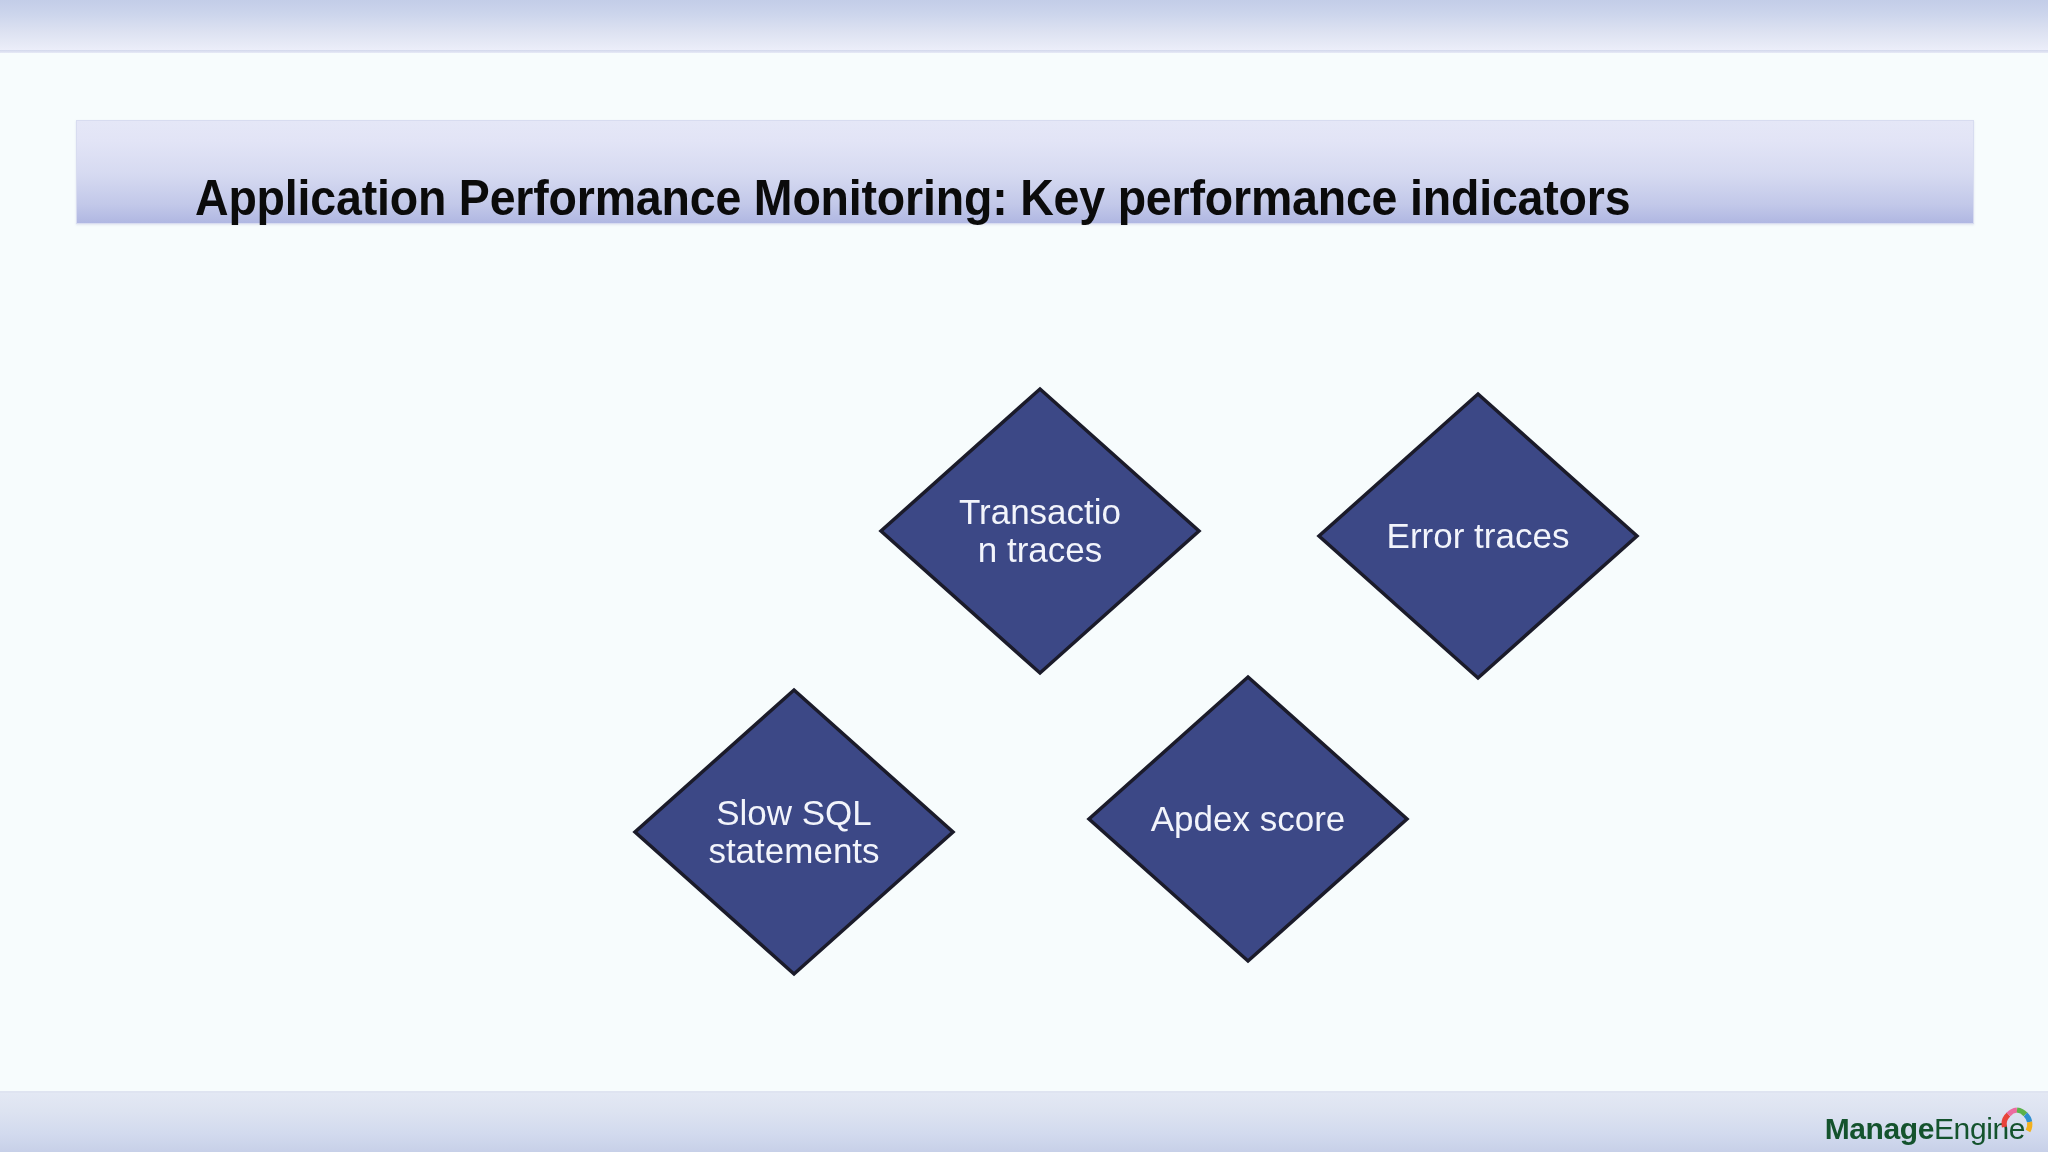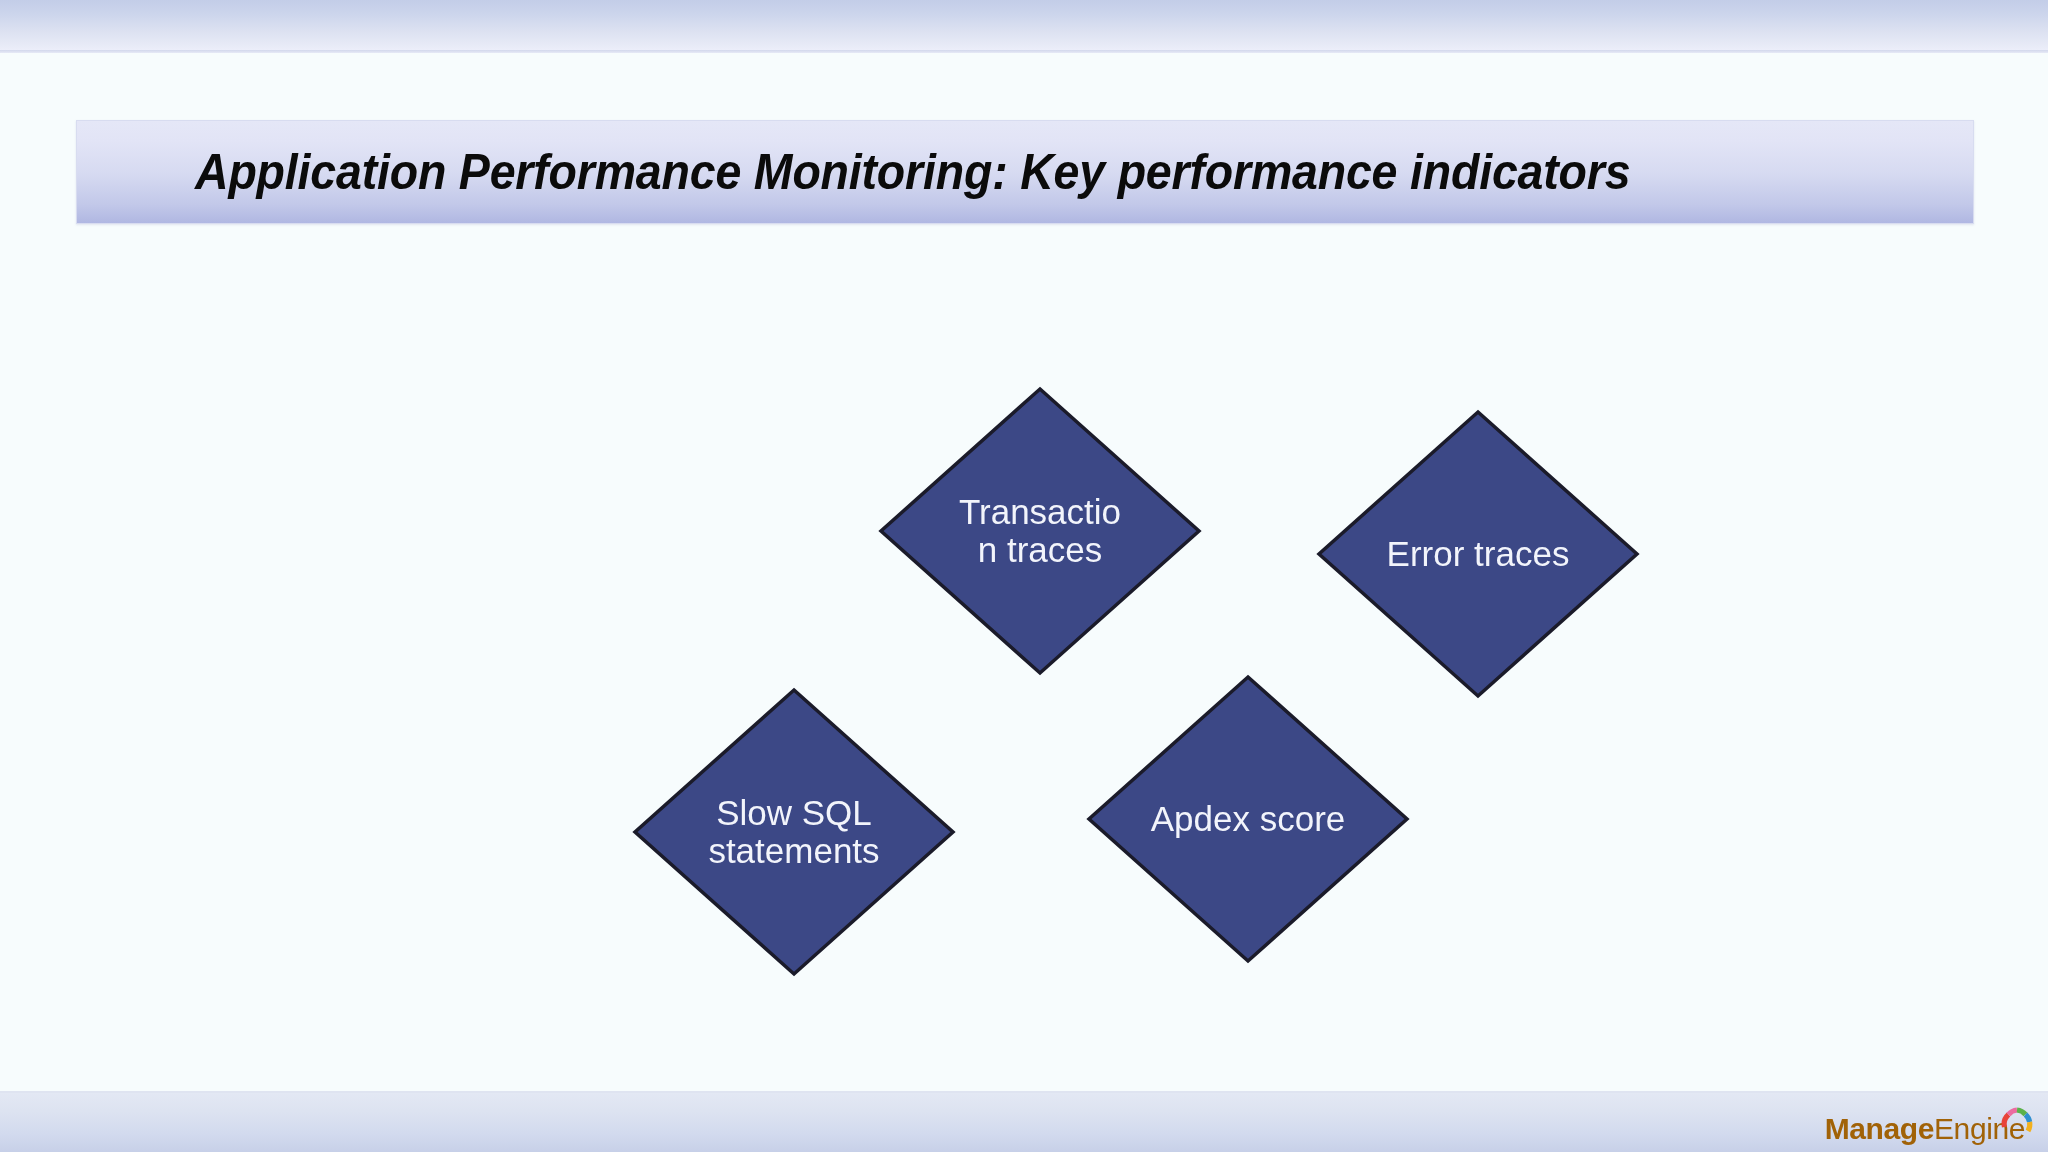--- a/index.html
+++ b/index.html
@@ -50,22 +50,21 @@
   #title-plate {
     position: absolute;
     left: 76px;
     top: 120px;
     width: 1896px;
     height: 102px;
     background: linear-gradient(to bottom, #e5e7f7 0%, #e2e4f6 20%, #d6daf1 52%, #c2c8e9 82%, #b0b7e2 100%);
     border: 1px solid #d8dcf0;
     box-shadow: 0 1px 2px rgba(120,130,180,0.18);
     display: flex;
-    align-items: center;
-    font-style: italic;
+    align-items: flex-end;
   }
   #title-text {
     margin-left: 118px;
     font-family: "Liberation Sans Narrow", "Liberation Sans", sans-serif;
     font-weight: bold;
     font-size: 50px;
     line-height: 1;
     letter-spacing: -0.2px;
     color: #0b0b0b;
     transform: scaleX(0.93);
@@ -108,21 +107,21 @@
     right: 14px;
     bottom: 8px;
     display: flex;
     align-items: flex-end;
     height: 44px;
   }
   #logo-word {
     font-family: "Liberation Sans", sans-serif;
     font-size: 30px;
     line-height: 1;
-    color: #a16207;
+    color: #14532d;
     letter-spacing: -0.4px;
   }
   #logo-word .mgr { font-weight: bold; }
   #logo-word .eng { font-weight: normal; }
   #logo-swoosh {
     margin-left: -25px;
     margin-bottom: 7px;
   }
 </style>
 </head>
@@ -141,21 +140,21 @@
   <div class="diamond" style="left:878px; top:386px; width:324px; height:290px;">
     <svg width="324" height="290" viewBox="0 0 324 290">
       <polygon points="162,3 321,145 162,287 3,145" fill="#3c4886" stroke="#1b1b2a" stroke-width="3.5"></polygon>
     </svg>
     <div class="diamond-label">
       <span>Transactio</span>
       <span>n traces</span>
     </div>
   </div>
 
-  <div class="diamond" style="left:1316px; top:409px; width:324px; height:290px;">
+  <div class="diamond" style="left:1316px; top:391px; width:324px; height:290px;">
     <svg width="324" height="290" viewBox="0 0 324 290">
       <polygon points="162,3 321,145 162,287 3,145" fill="#3c4886" stroke="#1b1b2a" stroke-width="3.5"></polygon>
     </svg>
     <div class="diamond-label">
       <span>Error traces</span>
     </div>
   </div>
 
   <div class="diamond" style="left:632px; top:687px; width:324px; height:290px;">
     <svg width="324" height="290" viewBox="0 0 324 290">

